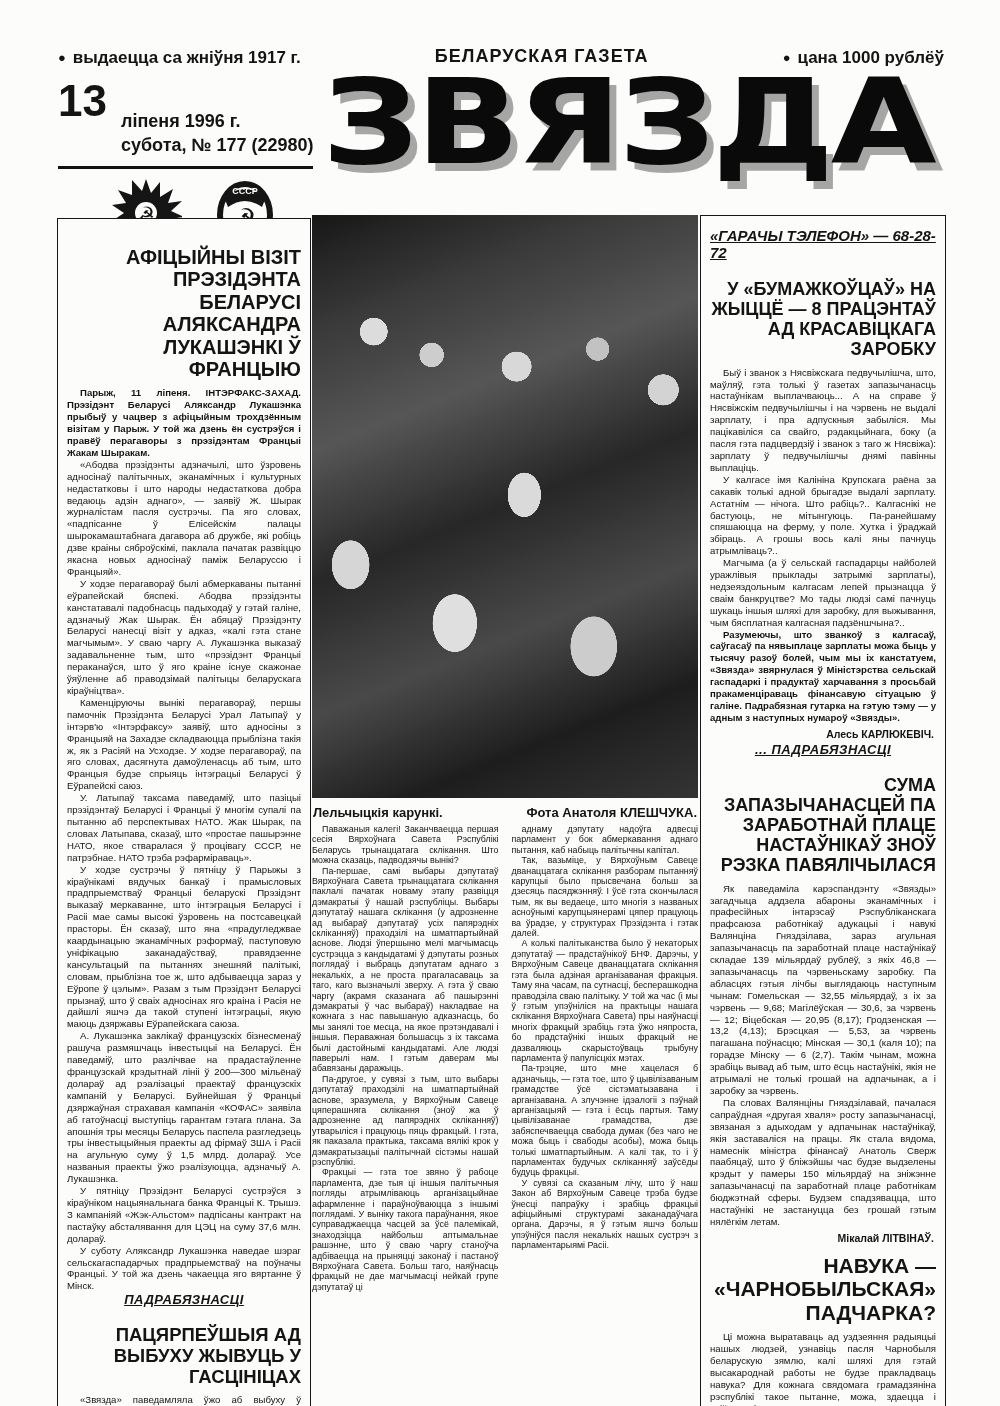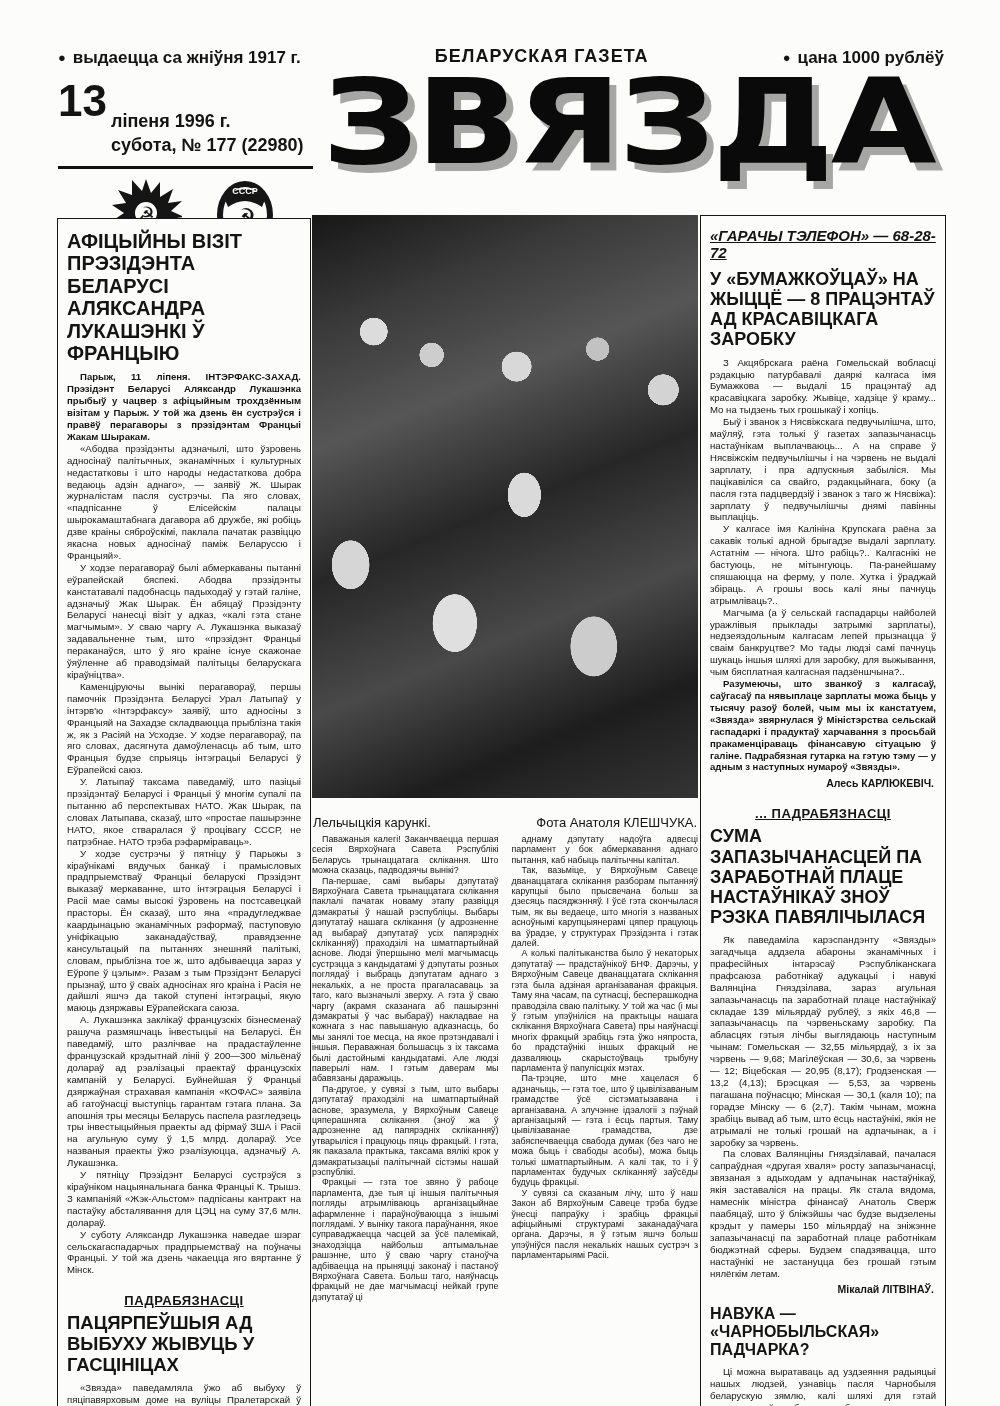--- a/index.html
+++ b/index.html
@@ -6,66 +6,66 @@
   body{width:1000px;height:1406px;background:#e9e9e7;font-family:"Liberation Sans",sans-serif;color:#141414;}
   .page{position:relative;width:1000px;height:1406px;background:#fcfcfa;overflow:hidden;}
 
   
   .topline{position:absolute;left:58px;top:46px;width:886px;display:flex;justify-content:space-between;align-items:baseline;font-weight:bold;}
   .topline .cell{display:flex;align-items:center;gap:7px;font-size:17px;}
   .topline .gazette{font-size:18px;letter-spacing:1px;}
   .bullet{font-size:13px;line-height:1;}
 
   .dateblock{position:absolute;left:58px;top:82px;width:268px;}
-  .daterow{display:flex;gap:4px;align-items:flex-start;}
+  .daterow{display:flex;gap:14px;align-items:flex-start;}
   .bigday{font-size:44px;font-weight:bold;line-height:.85;}
   .datelines{font-weight:bold;font-size:18px;line-height:1.35;padding-top:3px;margin-top:24px;}
   .daterule{border-top:3px solid #111;margin-top:8px;width:255px;}
   .medals{display:flex;gap:34px;justify-content:center;margin-top:8px;}
 
   .masthead{position:absolute;left:322px;top:58px;width:640px;height:158px;
     font-family:"DejaVu Sans",sans-serif;font-weight:900;font-size:118px;line-height:1.1;
     letter-spacing:-3px;transform:scaleX(1.16);transform-origin:left top;
     color:#0a0a0a;text-shadow:6px 8px 0 rgba(25,25,25,.38);white-space:nowrap;}
 
   
   .col-box{border:1.5px solid #161616;background:#fcfcfa;box-sizing:border-box;padding:9px 9px 7px;}
-  .atitle{font-weight:bold;text-align:left;line-height:1.12;margin:2px 0 7px;}
-  .kicker{font-weight:bold;text-align:center;text-decoration:underline;font-size:13px;margin:17px 0 5px;letter-spacing:.5px;}
+  .atitle{font-weight:bold;text-align:right;line-height:1.12;margin:18px 0 7px;}
+  .kicker{font-weight:bold;font-style:italic;text-align:center;text-decoration:underline;font-size:13px;margin:0 0 5px;letter-spacing:.5px;}
   p.body{margin:0;text-indent:13px;text-align:justify;font-size:9.6px;line-height:11.9px;}
   p.lead{font-weight:bold;}
   .sig{text-align:right;font-weight:bold;font-size:10.5px;margin:4px 2px 2px 0;}
 
   
   .leftcol{position:absolute;left:57px;top:218px;width:254px;display:flex;flex-direction:column;gap:24px;}
   .leftcol .atitle.main{font-size:20px;}
   .leftcol .atitle.sub{font-size:18.5px;}
 
   
   .rightcol{position:absolute;left:700px;top:215px;width:246px;}
   .hotline-hdr{font-weight:bold;font-style:italic;font-size:15px;text-decoration:underline;margin:2px 0 8px;}
   .rightcol .atitle{font-size:18px;}
-  .rightcol .atitle.navuka{font-size:16px;margin-top:10px;}
+  .rightcol .atitle.navuka{font-size:21px;margin-top:10px;}
   p.boldnote{font-weight:bold;}
 
   
   .middle{position:absolute;left:312px;top:215px;width:386px;}
   .photo{width:386px;height:583px;filter:grayscale(1) contrast(1.05);
     background:
       radial-gradient(circle 25px at 16% 20%, #d8d8d8 0 55%, rgba(0,0,0,0) 56%),
       radial-gradient(circle 22px at 31% 24%, #c9c9c9 0 55%, rgba(0,0,0,0) 56%),
       radial-gradient(circle 27px at 53% 26%, #d4d4d4 0 55%, rgba(0,0,0,0) 56%),
       radial-gradient(circle 21px at 74% 23%, #bfbfbf 0 55%, rgba(0,0,0,0) 56%),
       radial-gradient(circle 28px at 91% 30%, #cfcfcf 0 55%, rgba(0,0,0,0) 56%),
       radial-gradient(ellipse 34px 44px at 10% 60%, #d2d2d2 0 55%, rgba(0,0,0,0) 56%),
       radial-gradient(ellipse 40px 52px at 37% 70%, #dadada 0 55%, rgba(0,0,0,0) 56%),
       radial-gradient(ellipse 42px 54px at 73% 74%, #c8c8c8 0 55%, rgba(0,0,0,0) 56%),
       radial-gradient(ellipse 30px 40px at 55% 48%, #d6d6d6 0 55%, rgba(0,0,0,0) 56%),
       linear-gradient(158deg, #1c1c1c 0%, #3d3d3d 16%, #585858 32%, #2b2b2b 50%, #4c4c4c 68%, #222 84%, #383838 100%);}
-  .caprow{display:flex;justify-content:space-between;font-weight:normal;font-size:13px;margin:17px 1px 4px;gap:29px;}
+  .caprow{display:flex;justify-content:space-between;font-weight:bold;font-size:13px;margin:7px 1px 4px;gap:29px;}
   .speech-title{font-weight:bold;text-align:center;font-size:22.5px;line-height:1.2;margin:6px 0 10px;}
   .speech-cols{display:flex;gap:13px;}
   .scol{width:187px;}
   .scol p.body{font-size:8.9px;line-height:10.4px;text-indent:10px;}
 
   .medal svg{display:block;}
 </style>
 </head>
 <body>
 
@@ -158,21 +158,20 @@
         <p class="body">У сувязі са сказаным лічу, што ў наш Закон аб Вярхоўным Савеце трэба будзе ўнесці папраўку і зрабіць фракцыі афіцыйнымі структурамі заканадаўчага органа. Дарэчы, я ў гэтым яшчэ больш упэўніўся пасля некалькіх нашых сустрэч з парламентарыямі Расіі.</p>
 
       </div>
     </div>
   </div>
 
   <div class="rightcol">
     <div class="col-box">
       <div class="hotline-hdr">«ГАРАЧЫ ТЭЛЕФОН» — 68-28-72</div>
       <div class="atitle">У «БУМАЖКОЎЦАЎ» НА ЖЫЦЦЁ — 8 ПРАЦЭНТАЎ АД  КРАСАВІЦКАГА ЗАРОБКУ</div>
-      <p class="body">З Акцябрскага раёна Гомельскай вобласці рэдакцыю патурбавалі даяркі калгаса імя Бумажкова — выдалі 15 працэнтаў ад красавіцкага заробку. Жывіце, хадзіце ў краму... Мо на тыдзень тых грошыкаў і хопіць.</p>
       <p class="body">Быў і званок з Нясвіжскага педвучылішча, што, маўляў, гэта толькі ў газетах запазычанасць настаўнікам выплачваюць... А на справе ў Нясвіжскім педвучылішчы і на чэрвень не выдалі зарплату, і пра адпускныя забыліся. Мы пацікавіліся са свайго, рэдакцыйнага, боку (а пасля гэта падцвердзіў і званок з таго ж Нясвіжа): зарплату ў педвучылішчы днямі павінны выплаціць.</p>
       <p class="body">У калгасе імя Калініна Крупскага раёна за сакавік толькі адной брыгадзе выдалі зарплату. Астатнім — нічога. Што рабіць?.. Калгаснікі не бастуюць, не мітынгуюць. Па-ранейшаму спяшаюцца на ферму, у поле. Хутка і ўраджай збіраць. А грошы вось калі яны пачнуць атрымліваць?..</p>
       <p class="body">Магчыма (а ў сельскай гаспадарцы найболей уражлівыя прыклады затрымкі зарплаты), недзеяздольным калгасам лепей прызнацца ў сваім банкруцтве? Мо тады людзі самі пачнуць шукаць іншыя шляхі для заробку, для выжывання, чым бясплатная калгасная падзёншчына?..</p>
       <p class="body boldnote">Разумеючы, што званкоў з калгасаў, саўгасаў па нявыплаце зарплаты можа быць у тысячу разоў болей, чым мы іх канстатуем, «Звязда» звярнулася ў Міністэрства сельскай гаспадаркі і прадуктаў харчавання з просьбай пракаменціраваць фінансавую сітуацыю ў галіне. Падрабязная гутарка на гэтую тэму — у адным з наступных нумароў «Звязды».</p>
       <div class="sig">Алесь КАРЛЮКЕВІЧ.</div>
 
       <div class="kicker">... ПАДРАБЯЗНАСЦІ</div>
       <div class="atitle">СУМА ЗАПАЗЫЧАНАСЦЕЙ ПА ЗАРАБОТНАЙ ПЛАЦЕ НАСТАЎНІКАЎ ЗНОЎ РЭЗКА ПАВЯЛІЧЫЛАСЯ</div>
       <p class="body">Як паведаміла карэспандэнту «Звязды» загадчыца аддзела абароны эканамічных і прафесійных інтарэсаў Рэспубліканскага прафсаюза работнікаў адукацыі і навукі Валянціна Гняздзілава, зараз агульная запазычанасць па заработнай плаце настаўнікаў складае 139 мільярдаў рублёў, з якіх 46,8 — запазычанасць па чэрвеньскаму заробку. Па абласцях гэтыя лічбы выглядаюць наступным чынам: Гомельская — 32,55 мільярдаў, з іх за чэрвень — 9,68; Магілёўская — 30,6, за чэрвень — 12; Віцебская — 20,95 (8,17); Гродзенская — 13,2 (4,13); Брэсцкая — 5,53, за чэрвень пагашана поўнасцю; Мінская — 30,1 (каля 10); па горадзе Мінску — 6 (2,7). Такім чынам, можна зрабіць вывад аб тым, што ёсць настаўнікі, якія не атрымалі не толькі грошай на адпачынак, а і заробку за чэрвень.</p>
       <p class="body">Па словах Валянціны Гняздзілавай, пачалася сапраўдная «другая хваля» росту запазычанасці, звязаная з адыходам у адпачынак настаўнікаў, якія заставаліся на працы. Як стала вядома, намеснік міністра фінансаў Анатоль Сверж паабяцаў, што ў бліжэйшы час будзе выдзелены крэдыт у памеры 150 мільярдаў на зніжэнне запазычанасці па заработнай плаце работнікам бюджэтнай сферы. Будзем спадзявацца, што настаўнікі не застануцца без грошай гэтым нялёгкім летам.</p>

